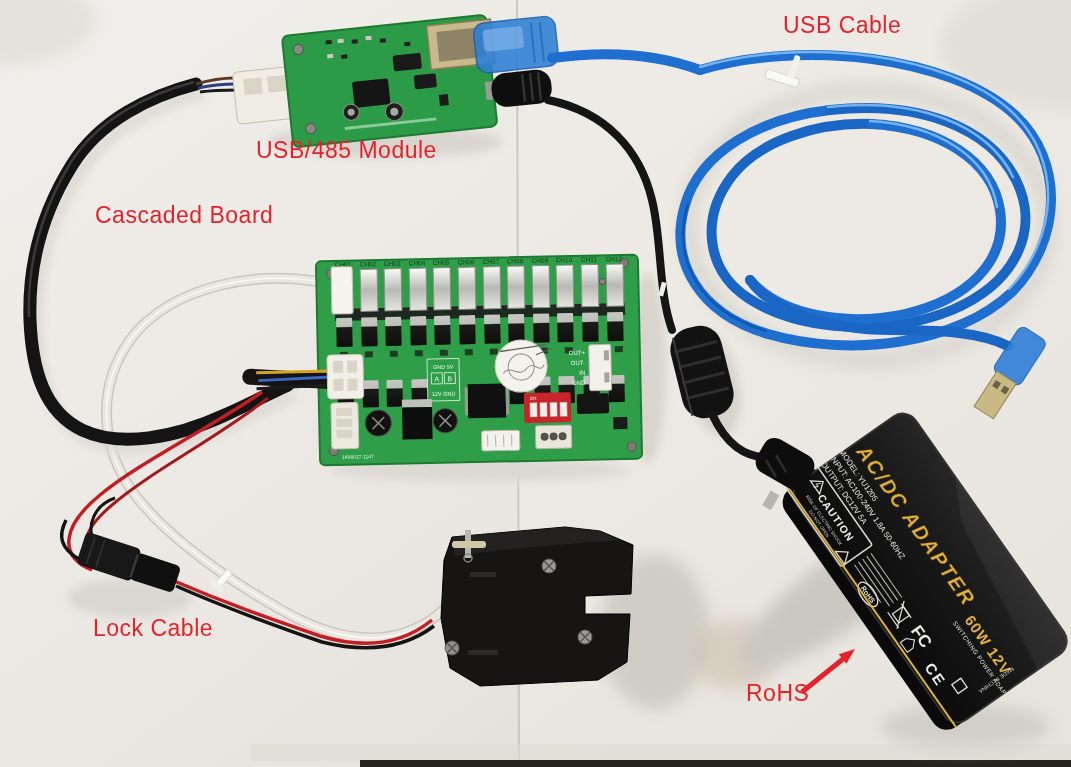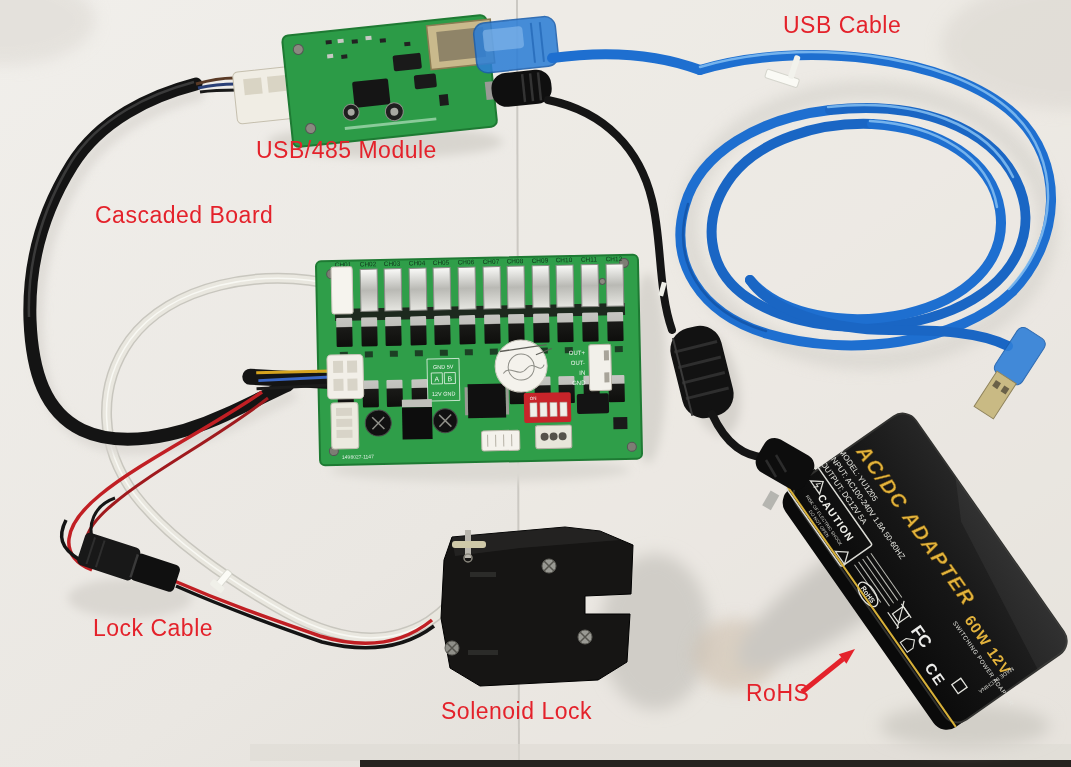--- a/index.html
+++ b/index.html
@@ -382,15 +382,14 @@
   <g>
     <line x1="802" y1="692" x2="843" y2="659" stroke="#e4222b" stroke-width="5"></line>
     <polygon points="855,649 838.8,654.3 846.4,663.7" fill="#e4222b"></polygon>
   </g>
 </svg>
 
 <div class="ann" style="left:783px;top:14px;">USB Cable</div>
 <div class="ann" style="left:256px;top:139px;">USB/485 Module</div>
 <div class="ann" style="left:95px;top:204px;">Cascaded Board</div>
 <div class="ann" style="left:93px;top:617px;">Lock Cable</div>
-<div class="ann" style="left:441px;top:700px;">Solenoid Lock</div>
 <div class="ann" style="left:746px;top:682px;">RoHS</div>
 </div>
 
 </body></html>

